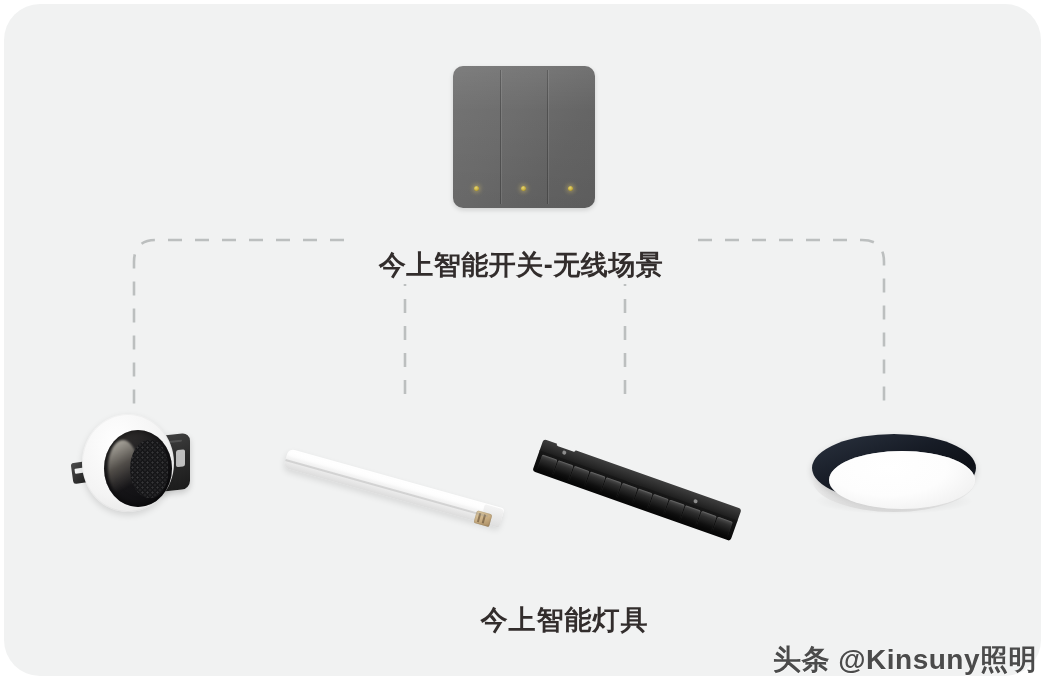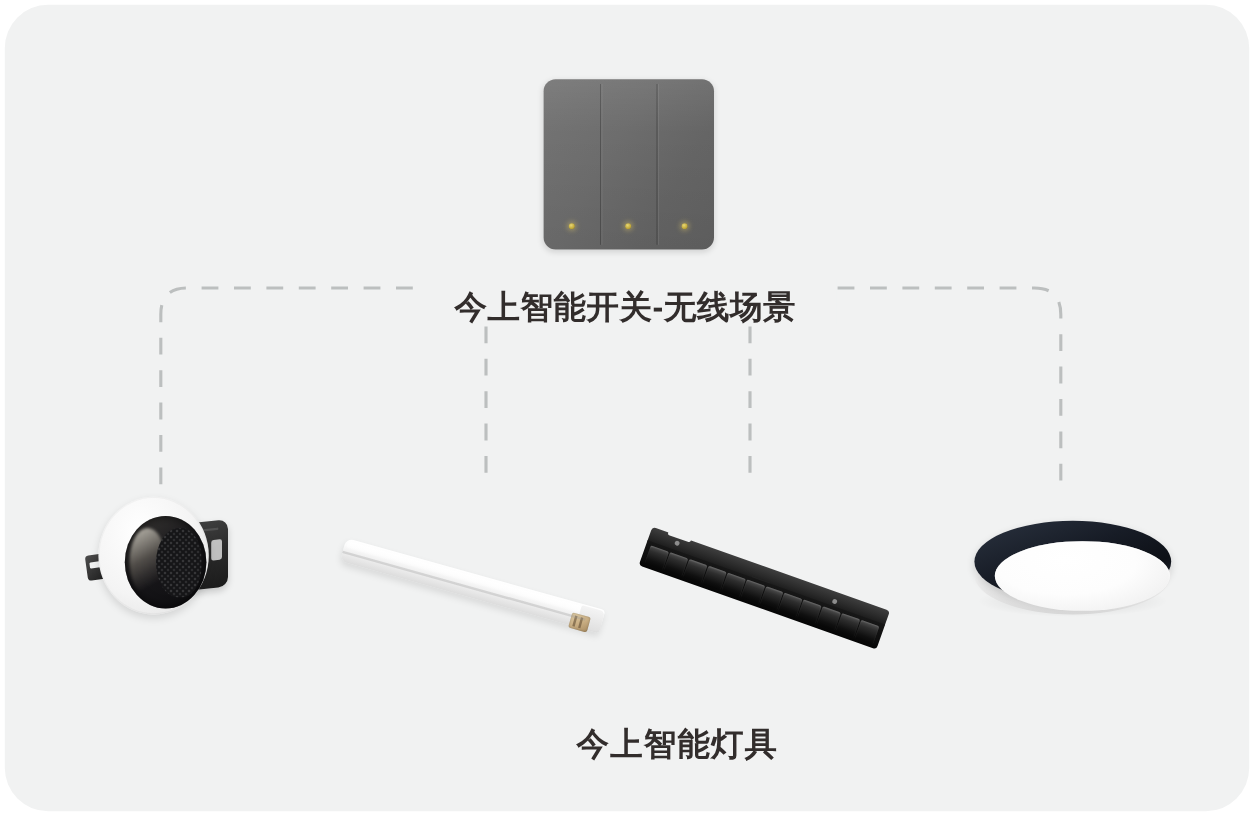--- a/index.html
+++ b/index.html
@@ -92,26 +92,26 @@
     stroke: #bcbfbf;
     stroke-width: 2.6;
     stroke-dasharray: 14 13;
     stroke-linecap: butt;
   }
 
   
   .title-chip {
     position: absolute;
     left: 341px;
-    top: 228px;
+    top: 242px;
     width: 352px;
     height: 38px;
     background: #f1f2f2;
     display: flex;
-    align-items: flex-end;
+    align-items: center;
     justify-content: center;
   }
   .title-chip .txt {
     font-size: 27px;
     font-weight: bold;
     color: #322d2c;
     letter-spacing: 0.5px;
     white-space: nowrap;
     line-height: 1;
   }
@@ -455,13 +455,14 @@
         <div class="cl-face"></div>
       </div>
     </div>
 
     <div class="bottom-label">
       <span class="txt">今上智能灯具</span>
     </div>
 
   </div>
 
+  <div class="watermark">头条 @Kinsuny照明</div>
 </div>
 
 </body></html>

